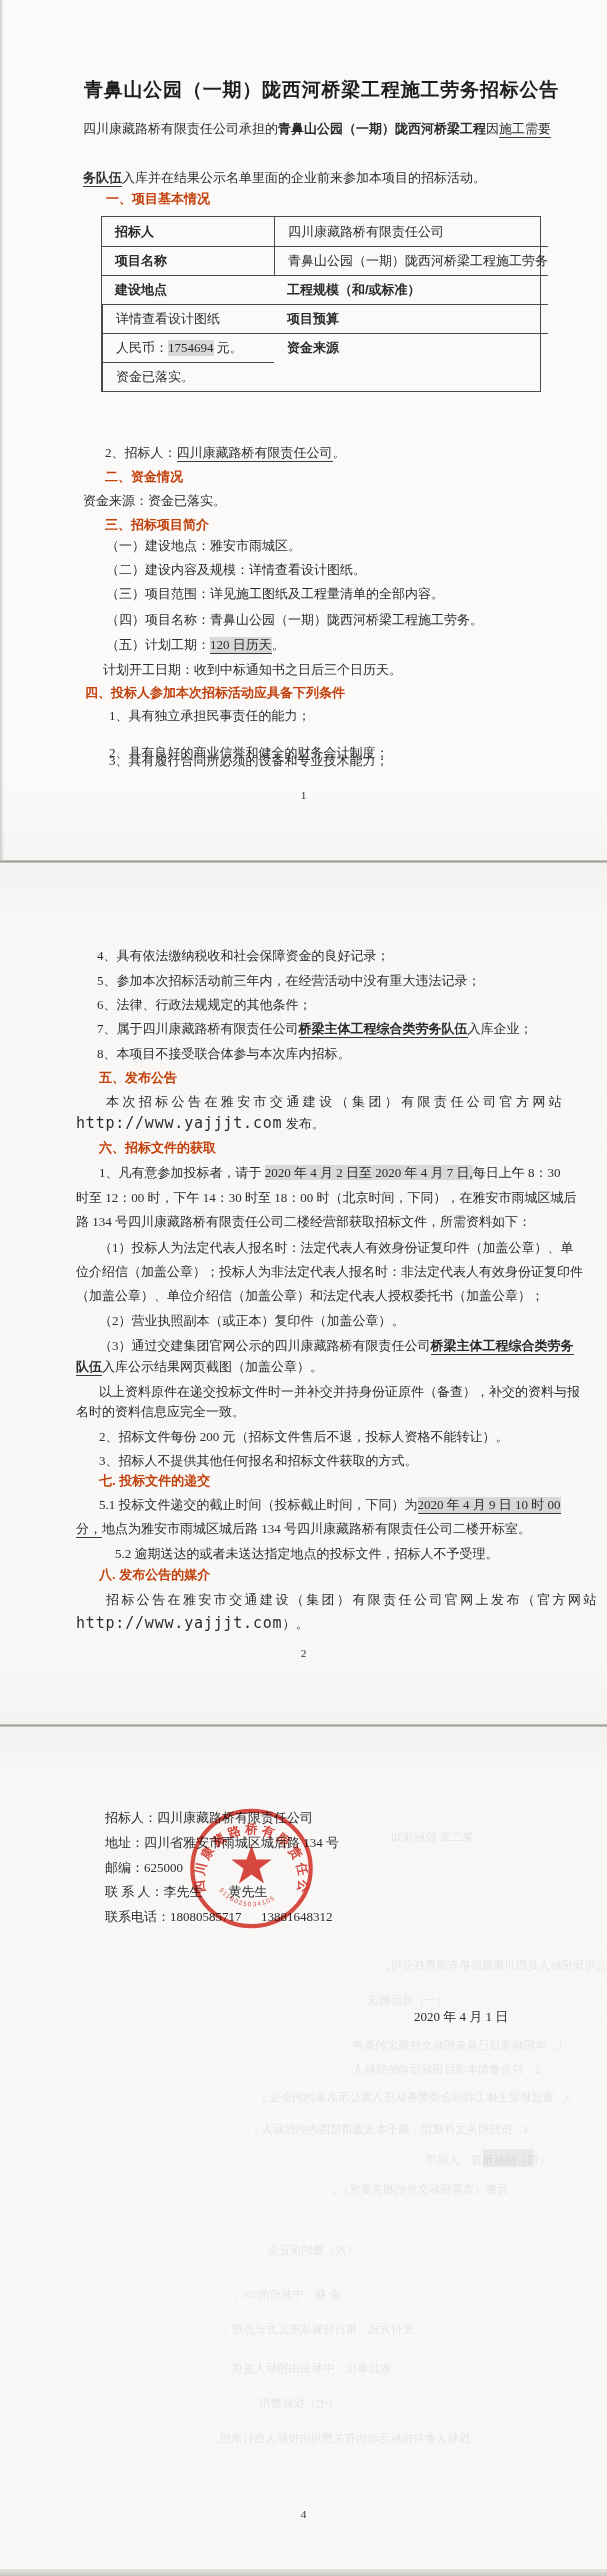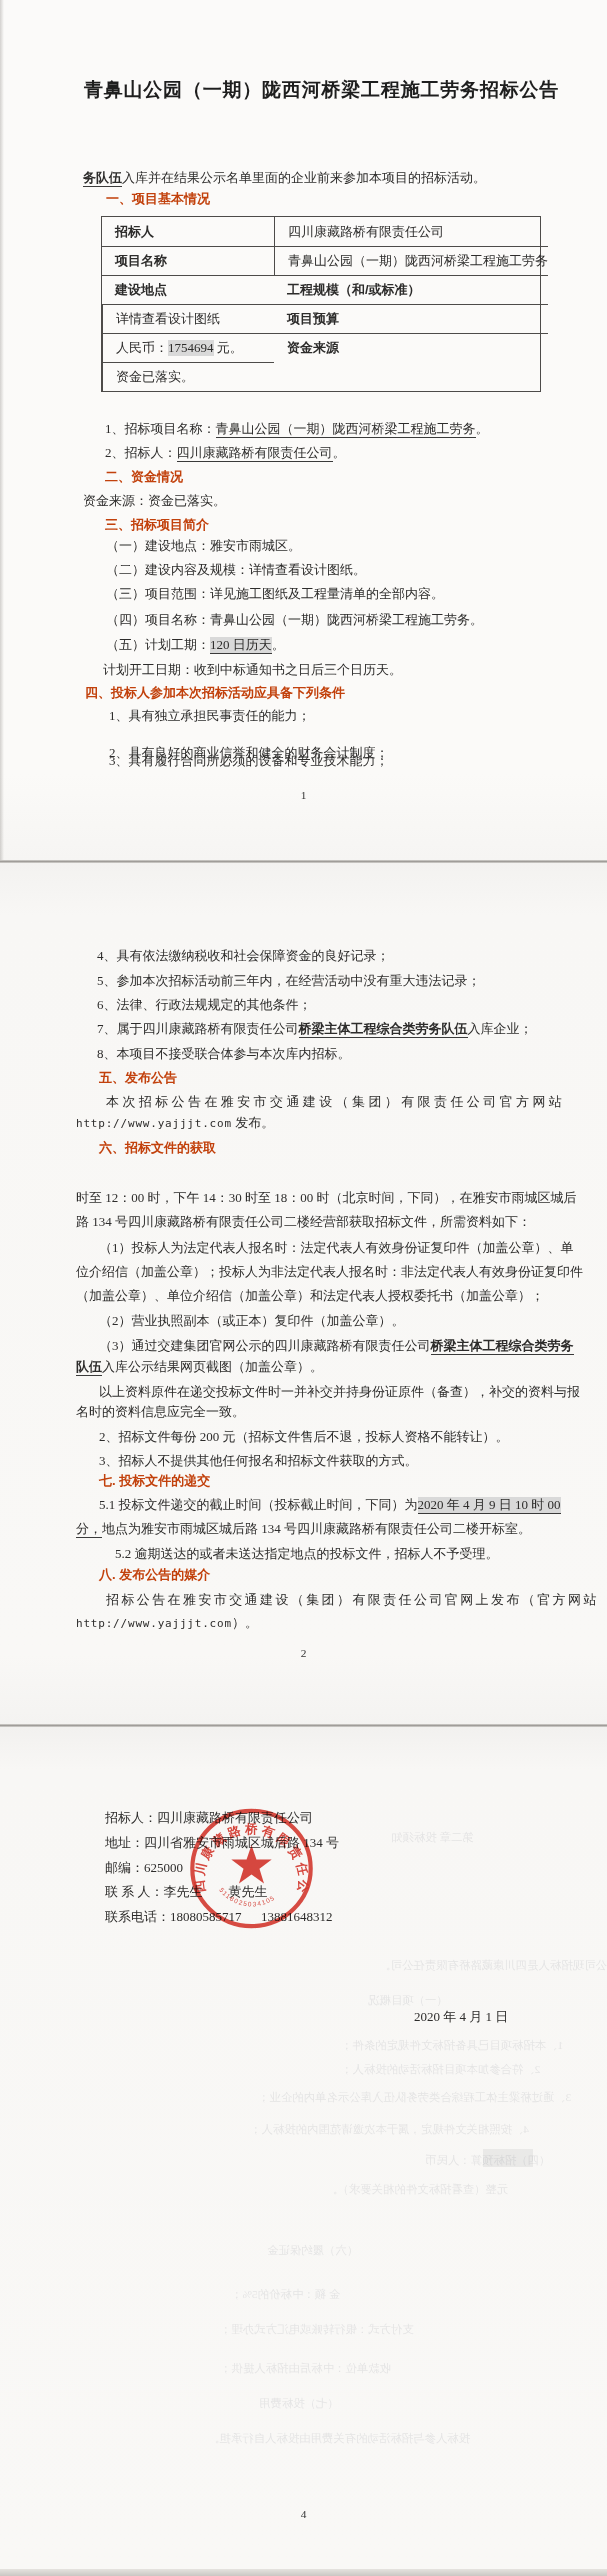--- a/index.html
+++ b/index.html
@@ -15,21 +15,21 @@
                background:linear-gradient(180deg,#e5e3df,#c9c7c3);}
   #left-edge{position:absolute;left:0;top:0;width:3.8px;height:860px;
              background:linear-gradient(90deg,rgba(90,85,80,.25),rgba(90,85,80,0));}
   .ln{position:absolute;white-space:pre;font-size:13px;color:#2d2c2b;line-height:16.7px;}
   .hd{font-family:"Liberation Sans","DejaVu Sans",sans-serif;font-weight:bold;color:#c2410c;}
   .b{font-family:"Liberation Sans","DejaVu Sans",sans-serif;font-weight:bold;}
   .u{border-bottom:0.9px solid #3a3a3a;padding-bottom:0.8px;}
   .hl{background:#d9d9d9;}
   .title{font-family:"Liberation Sans","DejaVu Sans",sans-serif;font-weight:bold;
          font-size:19px;color:#1e1e1e;letter-spacing:0.8px;}
-  .mono{font-family:"DejaVu Sans Mono","Liberation Mono",monospace;font-size:11px;letter-spacing:0.8px;}
+  .mono{font-family:"DejaVu Sans Mono","Liberation Mono",monospace;font-size:15px;letter-spacing:0.8px;}
   .footer-num{position:absolute;width:607px;text-align:center;font-size:11.4px;color:#333;}
   
   #info-table{position:absolute;left:101px;top:216px;width:438px;border:0.8px solid #4d4b49;
               display:grid;grid-template-columns:172px 1fr;}
   #info-table .cell{border-top:0.8px solid #4d4b49;display:flex;align-items:center;height:29px;
                     padding-left:13px;box-sizing:border-box;font-size:13px;color:#2d2c2b;white-space:pre;}
   #info-table .cell.first{border-top:none;}
   #info-table .val{border-left:0.8px solid #4d4b49;}
   #info-table .lab{font-family:Liberation Sans, sans-serif;font-weight:bold;}
   
@@ -45,39 +45,39 @@
 <body>
 
 <div id="canvas">
 
   <div class="page" id="page1">
     <div id="left-edge"></div>
   </div>
 
   <div class="ln title" style="top:82px;left:0;width:643px;text-align:center;"><span>青鼻山公园（一期）陇西河桥梁工程施工劳务招标公告</span></div>
 
+  <div class="ln" style="top:121px;left:83px;"><span>四川康藏路桥有限责任公司承担的</span><span class="b">青鼻山公园（一期）陇西河桥梁工程</span><span>因</span><span class="u">施工需要</span></div>
   <div class="ln" style="top:170px;left:83px;"><span class="b u">务队伍</span><span>入库并在结果公示名单里面的企业前来参加本项目的招标活动。</span></div>
 
   <div class="ln hd" style="top:191px;left:106px;">一、项目基本情况</div>
 
   <div id="info-table">
     <div class="cell lab first">招标人</div>
     <div class="cell val first">四川康藏路桥有限责任公司</div>
     <div class="cell lab">项目名称</div>
     <div class="cell val">青鼻山公园（一期）陇西河桥梁工程施工劳务</div>
     <div class="cell lab">建设地点</div>
     <div class="cell lab">工程规模（和/或标准）</div>
     <div class="cell val">详情查看设计图纸</div>
     <div class="cell lab">项目预算</div>
     <div class="cell val"><span>人民币：</span><span class="hl">1754694</span><span> 元。</span></div>
     <div class="cell lab">资金来源</div>
     <div class="cell val">资金已落实。</div>
   </div>
 
-  <div class="ln" style="top:421px;left:105px;"><span>1、招标项目名称：</span><span class="u">青鼻山公园（一期）陇西河桥梁工程施工劳务</span><span>。</span></div>
   <div class="ln" style="top:445px;left:105px;"><span>2、招标人：</span><span class="u">四川康藏路桥有限责任公司</span><span>。</span></div>
 
   <div class="ln hd" style="top:469px;left:105px;">二、资金情况</div>
   <div class="ln" style="top:493px;left:83px;">资金来源：资金已落实。</div>
   <div class="ln hd" style="top:517px;left:105px;">三、招标项目简介</div>
   <div class="ln" style="top:538px;left:106px;">（一）建设地点：雅安市雨城区。</div>
   <div class="ln" style="top:562px;left:106px;">（二）建设内容及规模：详情查看设计图纸。</div>
   <div class="ln" style="top:586px;left:106px;">（三）项目范围：详见施工图纸及工程量清单的全部内容。</div>
   <div class="ln" style="top:612px;left:106px;">（四）项目名称：青鼻山公园（一期）陇西河桥梁工程施工劳务。</div>
   <div class="ln" style="top:637px;left:106px;"><span>（五）计划工期：</span><span class="hl u">120 日历天</span><span>。</span></div>
@@ -96,20 +96,21 @@
   <div class="ln" style="top:973px;left:97px;">5、参加本次招标活动前三年内，在经营活动中没有重大违法记录；</div>
   <div class="ln" style="top:997px;left:97px;">6、法律、行政法规规定的其他条件；</div>
   <div class="ln" style="top:1021px;left:97px;"><span>7、属于四川康藏路桥有限责任公司</span><span class="b u">桥梁主体工程综合类劳务队伍</span><span>入库企业；</span></div>
   <div class="ln" style="top:1046px;left:97px;">8、本项目不接受联合体参与本次库内招标。</div>
 
   <div class="ln hd" style="top:1070px;left:99px;text-align:center;">五、发布公告</div>
   <div class="ln ls45" style="top:1094px;left:106px;">本次招标公告在雅安市交通建设（集团）有限责任公司官方网站</div>
   <div class="ln" style="top:1115px;left:76px;"><span class="mono">http://www.yajjjt.com</span><span> 发布。</span></div>
 
   <div class="ln hd" style="top:1140px;left:99px;">六、招标文件的获取</div>
+  <div class="ln" style="top:1165px;left:99px;"><span>1、凡有意参加投标者，请于 </span><span class="hl">2020 年 4 月 2 日至 2020 年 4 月 7 日,</span><span>每日上午 8：30</span></div>
   <div class="ln" style="top:1190px;left:76px;">时至 12：00 时，下午 14：30 时至 18：00 时（北京时间，下同），在雅安市雨城区城后</div>
   <div class="ln" style="top:1214px;left:76px;">路 134 号四川康藏路桥有限责任公司二楼经营部获取招标文件，所需资料如下：</div>
   <div class="ln" style="top:1240px;left:99px;">（1）投标人为法定代表人报名时：法定代表人有效身份证复印件（加盖公章）、单</div>
   <div class="ln" style="top:1288px;left:76px;">（加盖公章）、单位介绍信（加盖公章）和法定代表人授权委托书（加盖公章）；</div>
   <div class="ln" style="top:1264px;left:76px;">位介绍信（加盖公章）；投标人为非法定代表人报名时：非法定代表人有效身份证复印件</div>
   <div class="ln" style="top:1313px;left:99px;">（2）营业执照副本（或正本）复印件（加盖公章）。</div>
   <div class="ln" style="top:1338px;left:99px;"><span>（3）通过交建集团官网公示的四川康藏路桥有限责任公司</span><span class="b u">桥梁主体工程综合类劳务</span></div>
   <div class="ln" style="top:1359px;left:76px;"><span class="b u">队伍</span><span>入库公示结果网页截图（加盖公章）。</span></div>
   <div class="ln" style="top:1384px;left:99px;">以上资料原件在递交投标文件时一并补交并持身份证原件（备查），补交的资料与报</div>
   <div class="ln" style="top:1404px;left:76px;">名时的资料信息应完全一致。</div>

